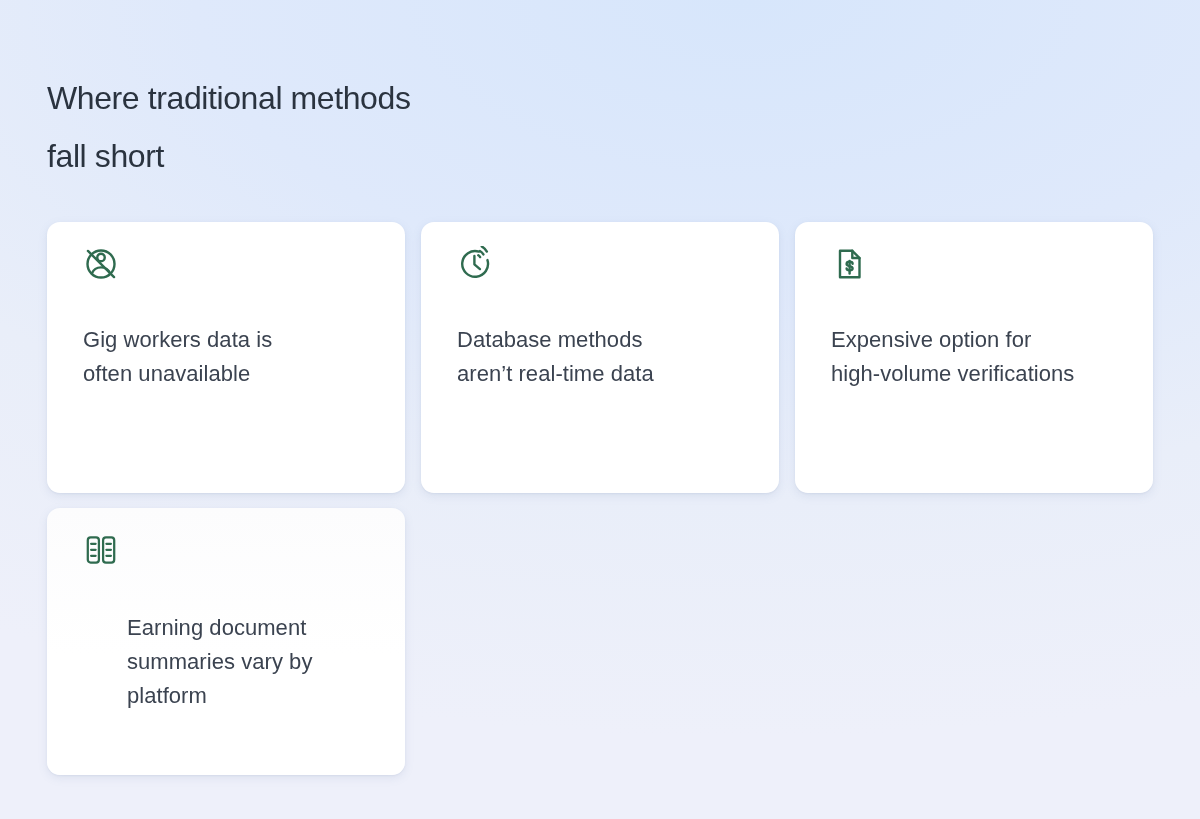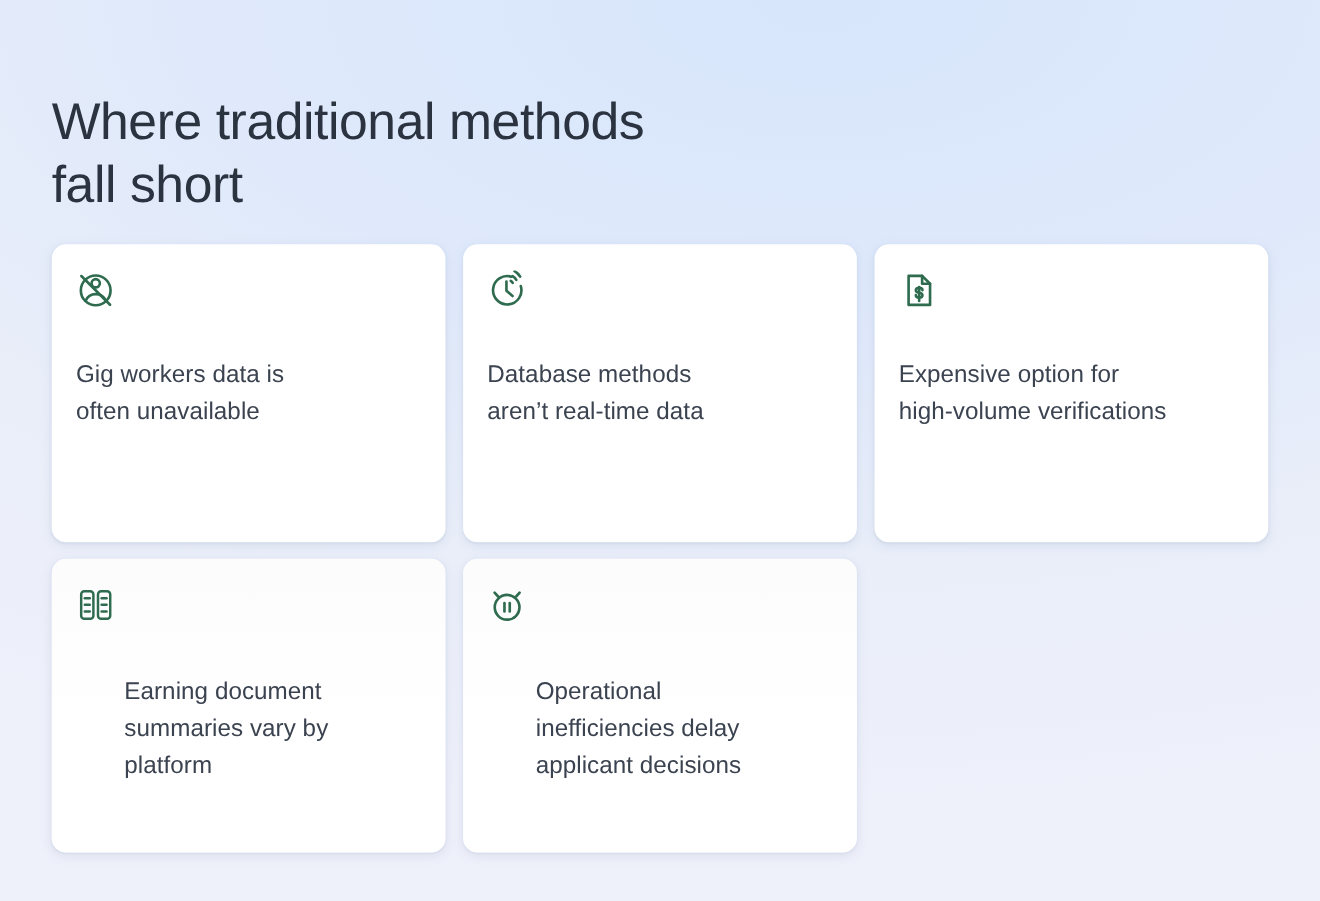--- a/index.html
+++ b/index.html
@@ -24,21 +24,21 @@
     overflow: hidden;
   }
 
   
   #heading {
     position: absolute;
     left: 47px;
     top: 42px;
     width: 700px;
     color: #2a333f;
-    font-size: 47px;
+    font-size: 32px;
     line-height: 58px;
     font-weight: 400;
     letter-spacing: -0.4px;
     white-space: pre-line;
   }
 
   
   #grid {
     position: absolute;
     left: 47px;
@@ -51,21 +51,21 @@
     row-gap: 15px;
   }
 
   .card {
     position: relative;
     background: #ffffff;
     border-radius: 13px;
     box-shadow: 0 3px 10px rgba(110, 130, 170, 0.13),
                 0 1px 2px rgba(110, 130, 170, 0.10);
     box-sizing: border-box;
-    padding: 24px 22px 22px 22px;
+    padding: 24px 22px 22px 36px;
     display: flex;
     flex-direction: column;
   }
   .card.row2 {
     background: linear-gradient(180deg, #fcfcfd 0%, #ffffff 55%);
   }
 
   .card-icon {
     width: 40px;
     height: 40px;
@@ -153,29 +153,15 @@
           <line x1="15.6" y1="11.9" x2="18.6" y2="11.9"></line>
           <line x1="15.6" y1="15.9" x2="18.6" y2="15.9"></line>
         </svg>
       </span>
       <p class="card-text">Earning document
 summaries vary by
 platform</p>
     </div>
 
 
-    <div class="card row2">
-      <span class="card-icon">
-        <svg viewBox="0 0 24 24" fill="none" stroke="currentColor" stroke-width="1.6" stroke-linecap="round" stroke-linejoin="round">
-          <circle cx="12" cy="13.4" r="7.5"></circle>
-          <line x1="10.4" y1="10.9" x2="10.4" y2="15.9"></line>
-          <line x1="13.6" y1="10.9" x2="13.6" y2="15.9"></line>
-          <line x1="4.4" y1="4.5" x2="6.4" y2="6.7"></line>
-          <line x1="19.6" y1="4.5" x2="17.6" y2="6.7"></line>
-        </svg>
-      </span>
-      <p class="card-text">Operational
-inefficiencies delay
-applicant decisions</p>
-    </div>
 
   </div>
 </div>
 
 </body></html>

